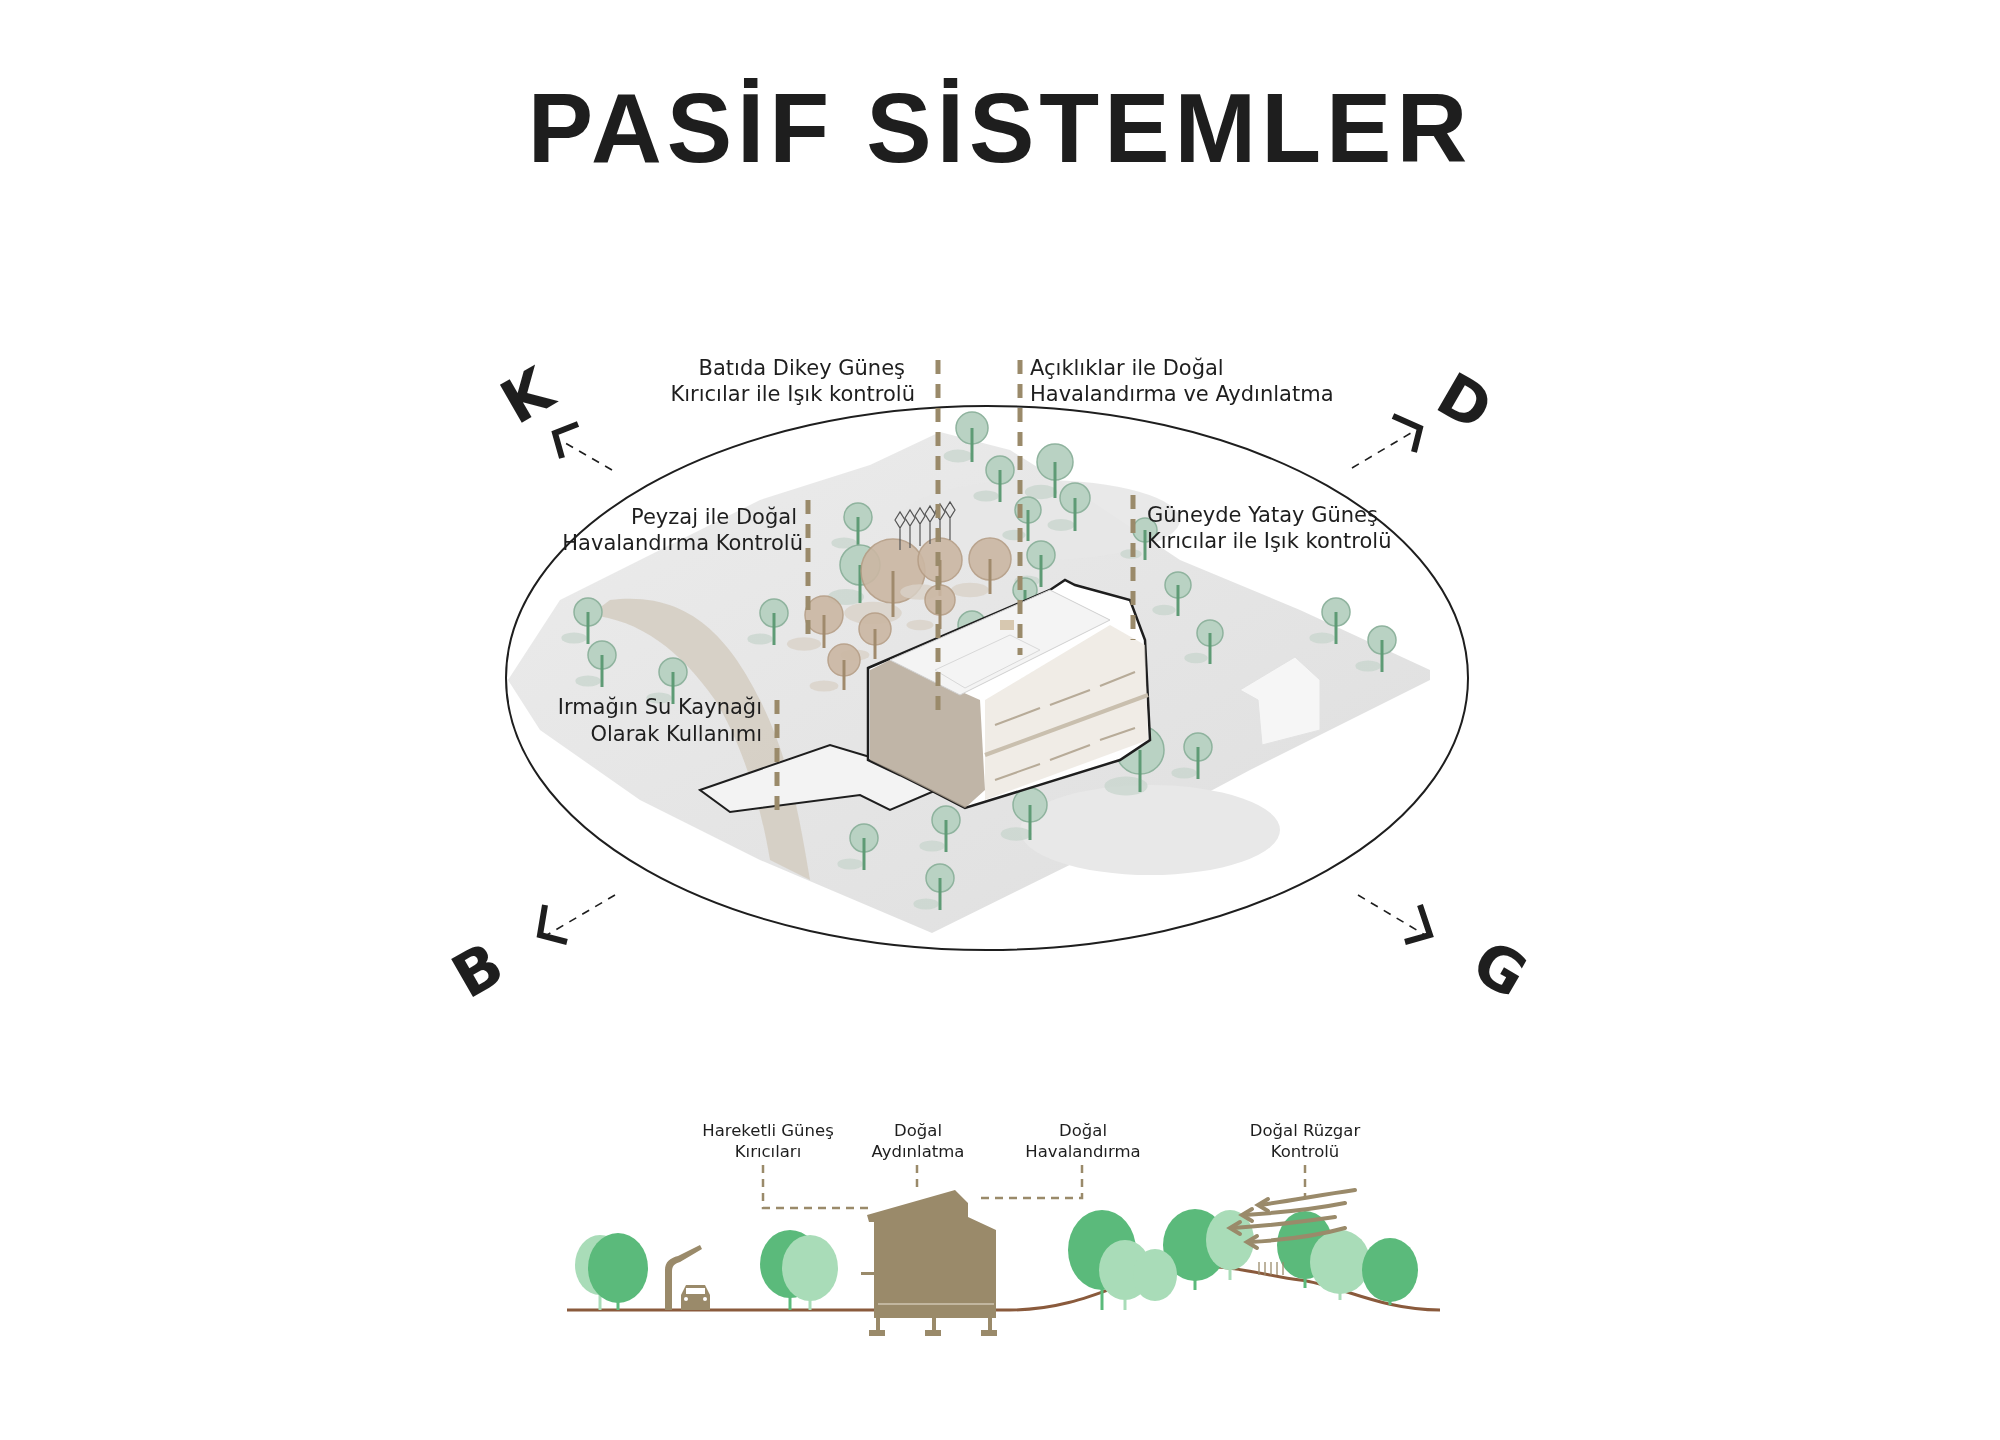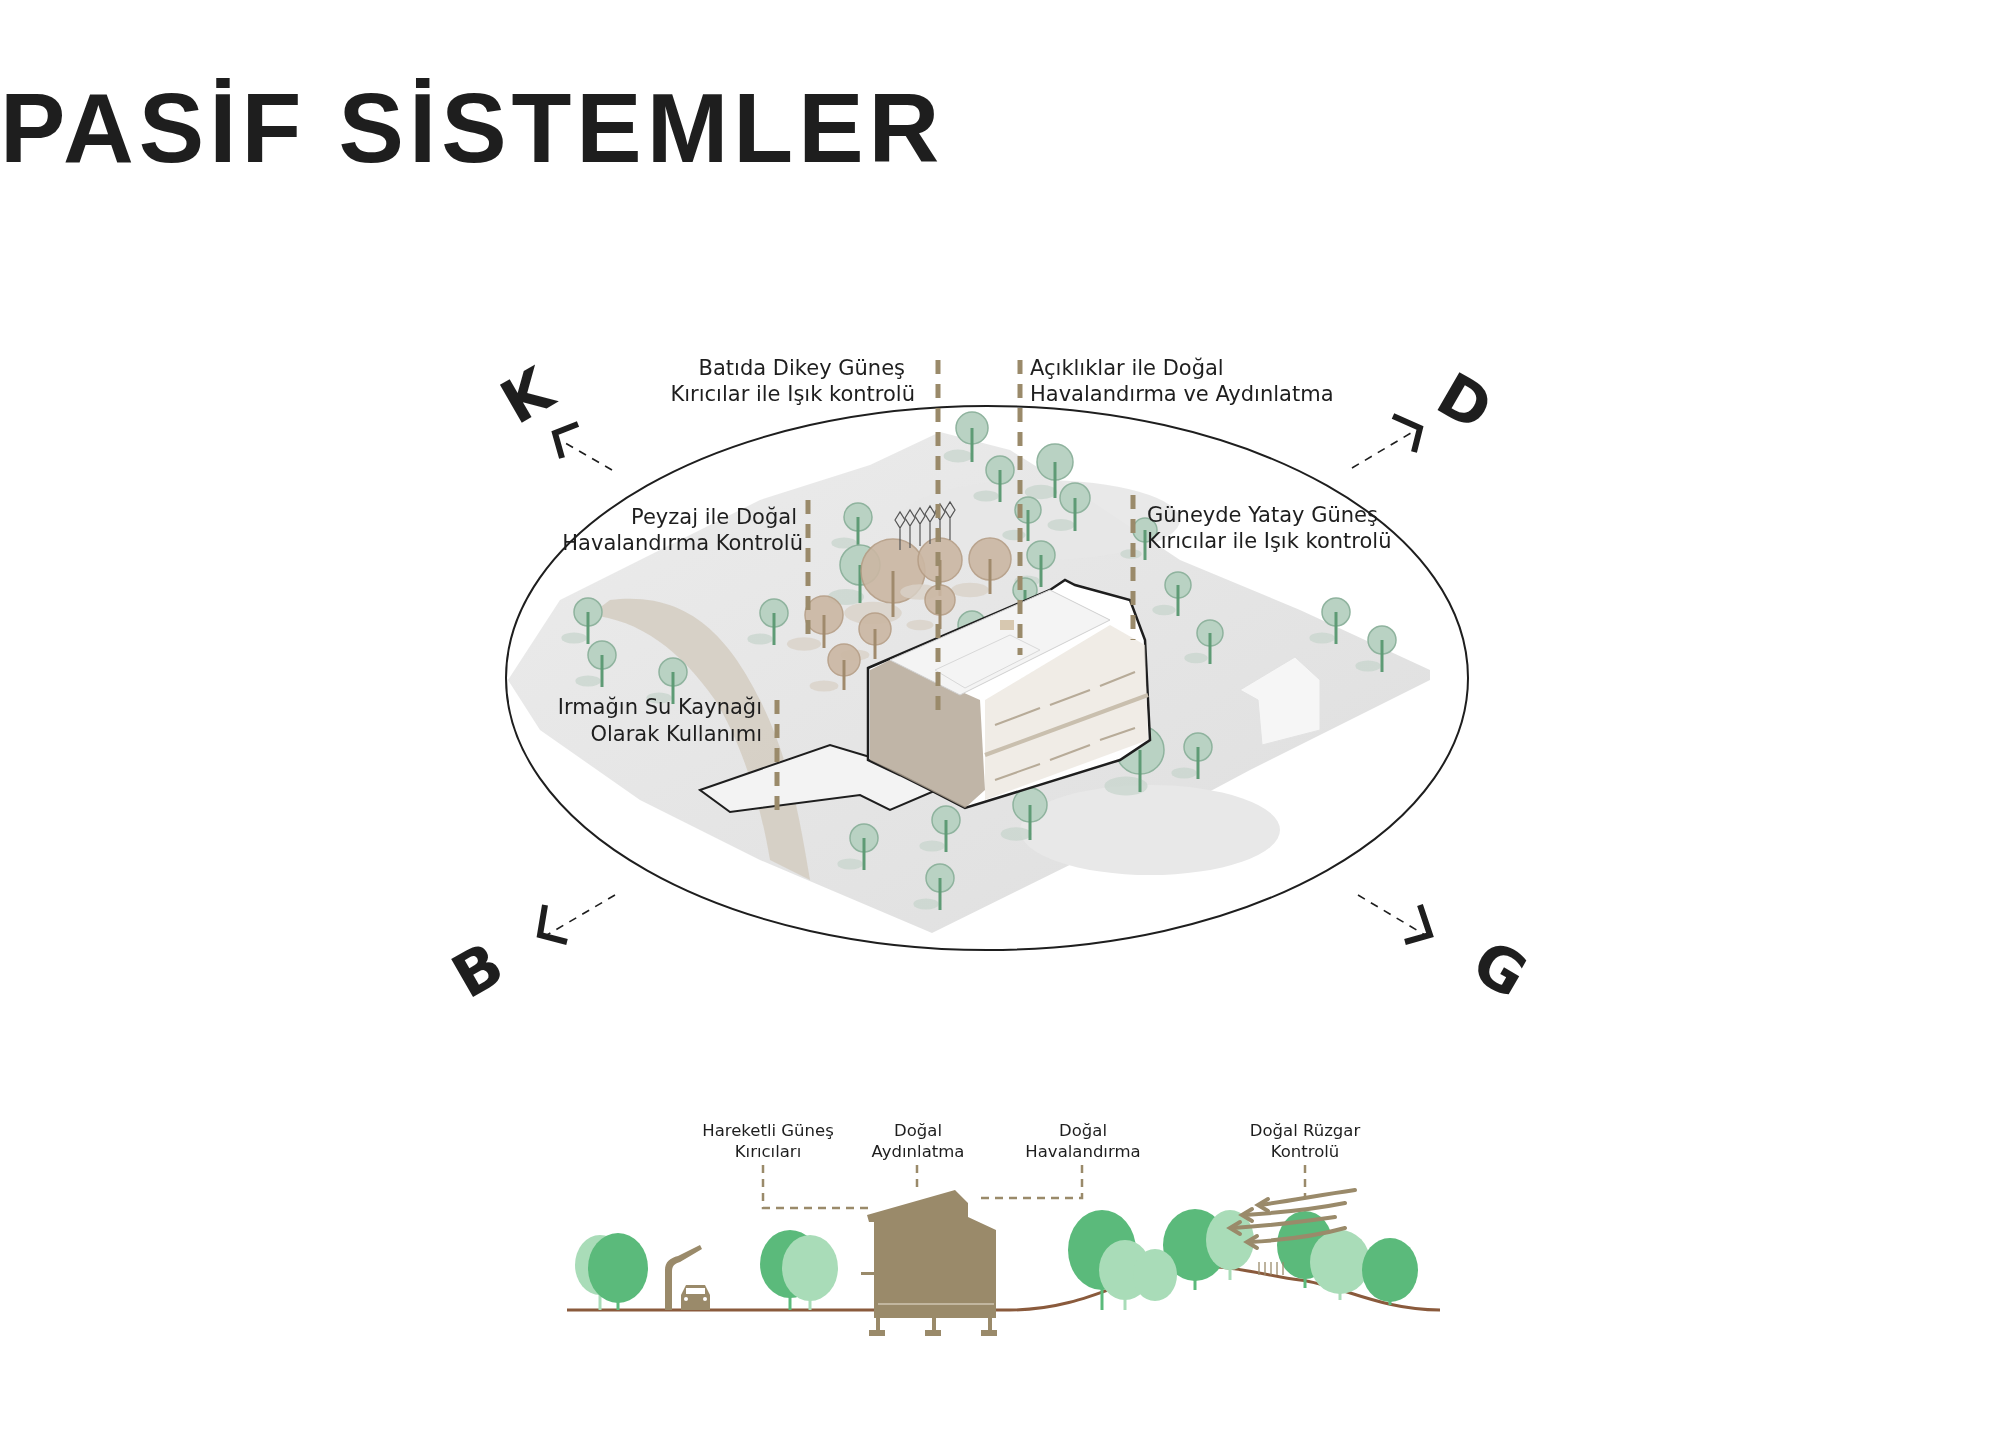--- a/index.html
+++ b/index.html
@@ -1,17 +1,17 @@
 <!DOCTYPE html>
 <html><head>
 <meta charset="utf-8">
 <style>
   html, body { margin:0; padding:0; background:#ffffff; }
   body { width:2000px; height:1440px; position:relative; overflow:hidden; font-family:"DejaVu Sans", sans-serif; color:#1e1e1e; }
-  #title { position:absolute; left:0; width:2000px; top:72px; font-family:"Liberation Sans", sans-serif; font-weight:bold; font-size:98px; letter-spacing:5px; color:#1e1e1e; }
+  #title { position:absolute; left:0; width:2000px; top:72px; text-align:center; font-family:"Liberation Sans", sans-serif; font-weight:bold; font-size:98px; letter-spacing:5px; color:#1e1e1e; }
   svg#diagram { position:absolute; left:0; top:0; }
   .lbl { font-family:"DejaVu Sans", sans-serif; font-size:21px; fill:#1e1e1e; }
   .lbl-s { font-family:"DejaVu Sans", sans-serif; font-size:16.5px; fill:#1e1e1e; }
   .compass { font-family:"DejaVu Sans", sans-serif; font-weight:bold; font-size:60px; fill:#1e1e1e; }
 </style>
 </head>
 <body>
 
 <div id="title">PASİF SİSTEMLER</div>
 

